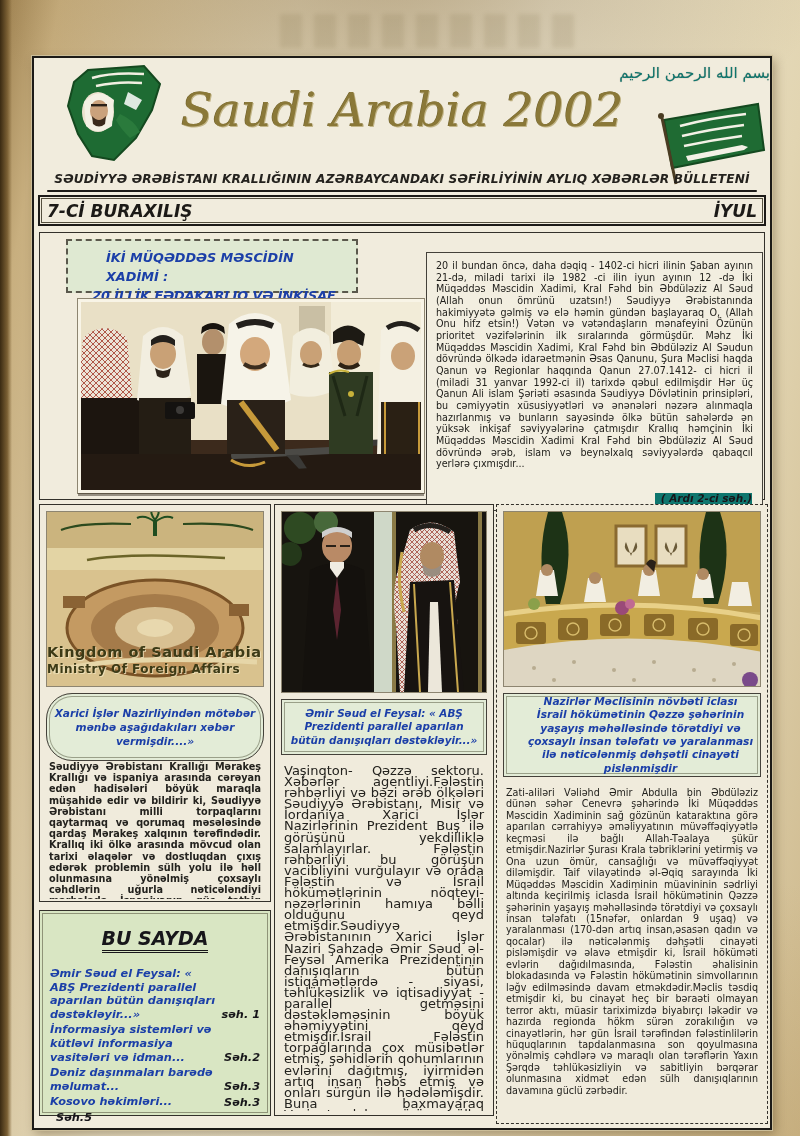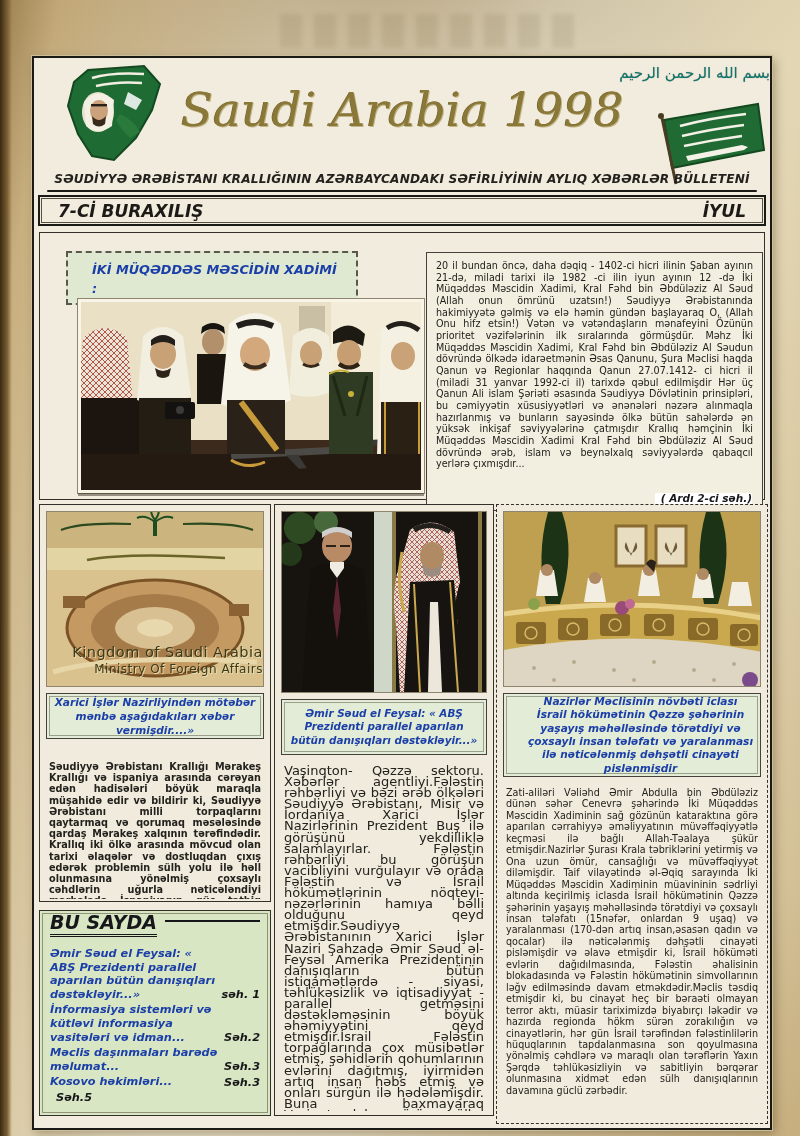--- a/index.html
+++ b/index.html
@@ -29,92 +29,92 @@
     letter-spacing:1px;text-shadow:0 0 1px #9a9282;}
   .main-title{top:24px;left:0;right:0;text-align:center;
     font-family:"DejaVu Serif",serif;font-style:italic;font-size:47px;color:#8a7838;
     text-shadow:1px 1px 0 #c2b587, -0.5px -0.5px 0 #6d5e2a;}
   .banner{top:113px;left:6px;right:6px;text-align:center;
     font-size:12.4px;font-weight:bold;font-style:italic;color:#24221e;
     border-bottom:2px solid #1c1a17;padding-bottom:4px;letter-spacing:.2px;
     transform:scaleX(.98);}
   .issue-row{top:137px;left:4px;right:4px;height:31px;border:2px solid #1c1a17;
     box-shadow:inset 0 0 0 1px #f1ecdd, inset 0 0 0 2px #55503f;
-    display:flex;align-items:center;justify-content:space-between;padding:0 18px;
+    display:flex;align-items:center;justify-content:space-between;padding:0 7px;
     font-size:17px;font-weight:bold;font-style:italic;color:#1c1a17;}
 
   
   .lead-box{top:174px;left:5px;width:726px;height:268px;border:1px solid #33302a;}
   .headline-box{left:26px;top:6px;width:292px;height:54px;background:#dfe9d2;
-    border:2px dashed #5a584c;padding:7px 10px 0 10px;
-    font-size:12.8px;font-weight:bold;font-style:italic;color:#1b3fa8;line-height:1.5;margin-top:12px;}
+    border:2px dashed #5a584c;padding:7px 10px 0 24px;
+    font-size:12.8px;font-weight:bold;font-style:italic;color:#1b3fa8;line-height:1.5;}
   .headline-box .l1{display:block;padding-left:14px;}
   .headline-box .l2{display:block;text-align:left;padding-right:6px;}
   .main-photo{left:38px;top:66px;width:346px;height:194px;border:3px solid #f8f4e6;
     box-shadow:0 3px 0 rgba(40,30,20,.45), 0 0 0 1px #8d8570;background:#ece4cc;}
   .lead-text{left:386px;top:19px;width:337px;height:259px;border:1px solid #44413a;
     padding:7px 9px;font-size:9.6px;line-height:11.65px;text-align:justify;color:#21201c;
     overflow:hidden;background:#f2eee0;}
   .lead-cont{position:absolute;right:10px;bottom:5px;font-weight:bold;font-style:italic;
-    font-size:10.5px;color:#17161a;background:#ffffff;padding-left:6px;}
+    font-size:10.5px;color:#17161a;background:#0f766e;padding-left:6px;}
 
   
   .colbox{border:1px solid #33302a;background:#f0ebdc;}
   .photo-frame{left:6px;top:6px;right:6px;border:1px solid #8d8570;background:#ddd;overflow:hidden;}
   .caption-box{left:6px;right:6px;background:#e3ecd7;border:1px solid #44413a;
     box-shadow:inset 0 0 0 2px #e3ecd7, inset 0 0 0 3px #9aa089;
     display:flex;align-items:center;justify-content:center;text-align:center;
     font-weight:bold;font-style:italic;color:#1b3fa8;padding:3px 6px;}
   .body-text{left:0;right:0;padding:6px 9px;text-align:justify;color:#23221e;overflow:hidden;}
 
   .left-a{top:446px;left:5px;width:232px;height:398px;}
   .left-a .photo-frame{height:176px;}
-  .left-a .caption-box{top:188px;height:46px;font-size:10.6px;line-height:1.35;}
+  .left-a .caption-box{top:188px;height:68px;font-size:10.6px;line-height:1.35;border-radius:26px;}
   .left-a .body-text{top:250px;height:144px;font-size:9.7px;font-weight:bold;line-height:11.2px;}
 
   .mid-b{top:446px;left:240px;width:220px;height:612px;}
   .mid-b .photo-frame{height:182px;}
   .mid-b .caption-box{top:194px;height:56px;font-size:10.4px;line-height:1.3;}
   .mid-b .body-text{top:254px;height:352px;font-size:13px;line-height:11.1px;}
 
   .right-c{top:446px;left:462px;width:272px;height:620px;border-style:dashed;}
   .right-c .photo-frame{height:176px;}
   .right-c .caption-box{top:188px;height:84px;font-size:10.6px;line-height:1.27;padding-left:23px;}
   .right-c .body-text{top:276px;height:340px;font-size:9.6px;line-height:11.45px;}
 
   
-  .mofa-text{position:absolute;left:0;right:0;text-align:right;font-weight:normal;color:#3c3a16;
+  .mofa-text{position:absolute;left:0;right:0;text-align:left;font-weight:bold;color:#3c3a16;
     text-shadow:1px 1px 0 rgba(240,228,190,.8);letter-spacing:.5px;}
   .mofa-1{bottom:26px;font-size:14.5px;}
   .mofa-2{bottom:10px;font-size:12px;}
 
   
   .contents-box{top:852px;left:5px;width:232px;height:206px;background:#d9e6c3;
     border:1px solid #33302a;box-shadow:inset 0 0 0 2px #d9e6c3, inset 0 0 0 3px #8f9478;}
-  .contents-head{display:flex;align-items:center;gap:8px;padding:0 10px 4px 10px;}
+  .contents-head{display:flex;align-items:center;gap:8px;padding:16px 10px 4px 10px;flex-direction:column;}
   .contents-head .word{font-size:19px;font-weight:bold;font-style:italic;color:#17161a;
     border-bottom:3px double #17161a;padding-bottom:1px;}
   .contents-head .rule{flex:1;height:0;border-top:2px solid #17161a;margin-top:-6px;}
   .toc{padding:6px 10px 0 10px;}
   .toc-item{display:flex;align-items:flex-end;margin-bottom:2px;}
   .toc-title{flex:1;font-size:11.3px;font-weight:bold;font-style:italic;color:#1b3fa8;line-height:13.6px;}
   .toc-page{font-size:11.3px;font-weight:bold;font-style:italic;color:#17161a;white-space:nowrap;padding-left:6px;}
 
   svg{display:block;}
 </style>
 </head>
 <body>
 
 <div class="scan-edge"></div>
 <div class="bleed"></div>
 
 <div class="page">
 
   <div class="abs bismillah">بسم الله الرحمن الرحيم</div>
-  <div class="abs main-title">Saudi Arabia 1998</div>
+  <div class="abs main-title">Saudi Arabia 2002</div>
 
   <div class="abs" style="left:24px;top:6px;width:122px;height:106px;">
     <svg width="122" height="106" viewBox="0 0 122 106">
       <path d="M30 6 L86 2 L102 20 L94 46 L78 74 L56 96 L34 92 L20 70 L10 42 L16 18 Z" fill="#1e6b33" stroke="#14491f" stroke-width="2"></path>
       <path d="M34 14 q20 -6 52 -4 M38 22 q22 -5 46 -3" stroke="#f2efe2" stroke-width="2.4" fill="none"></path>
       <ellipse cx="40" cy="48" rx="16" ry="20" fill="#ece2cf"></ellipse>
       <path d="M26 38 q14 -16 30 -2 l-2 26 q-14 10 -26 0 Z" fill="#f4f1e4"></path>
       <ellipse cx="41" cy="47" rx="9" ry="11" fill="#caa27c"></ellipse>
       <path d="M34 52 q7 8 14 0 l-1 8 q-6 5 -12 0 Z" fill="#3a2a1c"></path>
       <rect x="33" y="40" width="16" height="2.4" fill="#2a2118"></rect>
@@ -250,21 +250,21 @@
     <div class="toc">
       <div class="toc-item">
         <span class="toc-title">Əmir Səud el Feysal: « ABŞ Prezidenti parallel aparılan bütün danışıqları dəstəkləyir...»</span>
         <span class="toc-page">səh. 1</span>
       </div>
       <div class="toc-item">
         <span class="toc-title">İnformasiya sistemləri və kütləvi informasiya vasitələri və idman...</span>
         <span class="toc-page">Səh.2</span>
       </div>
       <div class="toc-item">
-        <span class="toc-title">Məclis daşınmaları barədə məlumat...</span>
+        <span class="toc-title">Dəniz daşınmaları barədə məlumat...</span>
         <span class="toc-page">Səh.3</span>
       </div>
       <div class="toc-item">
         <span class="toc-title">Kosovo həkimləri...</span>
         <span class="toc-page">Səh.3</span>
       </div>
       <div class="toc-item">
         <span class="toc-page">Səh.5</span>
       </div>
     </div>

